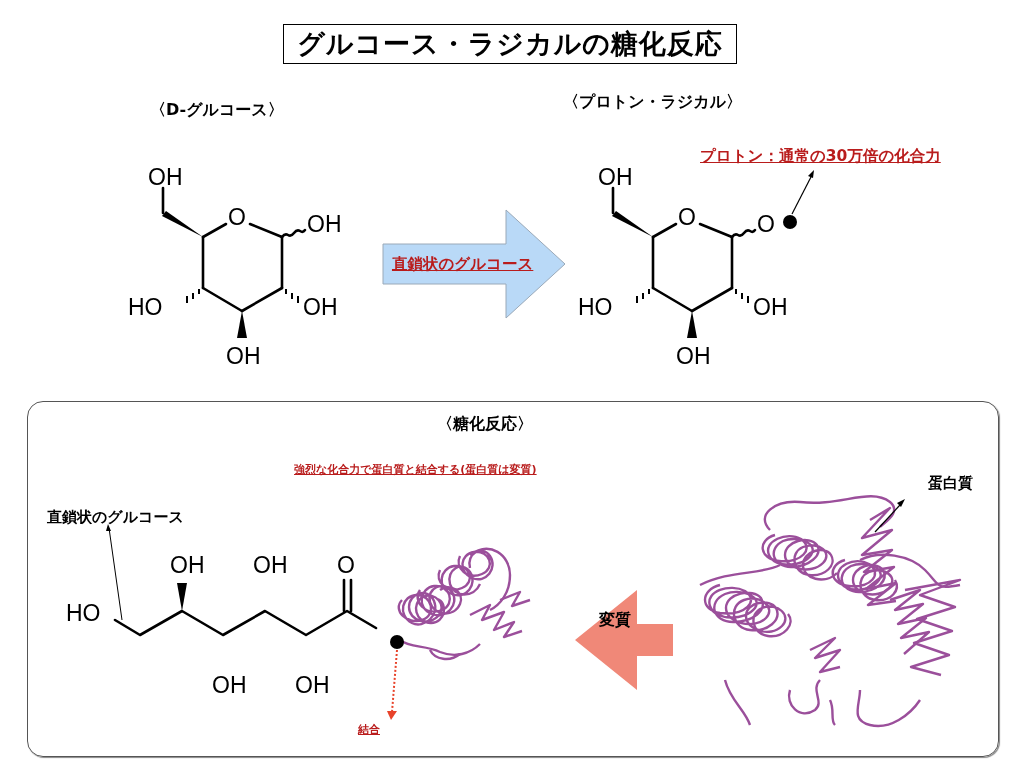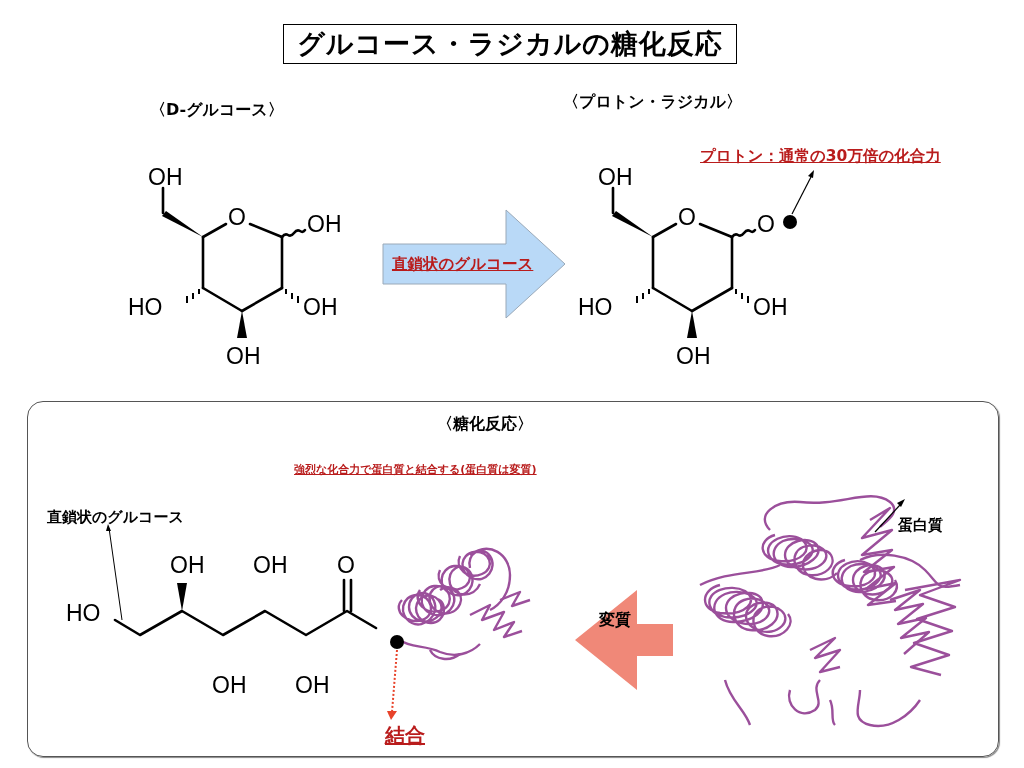--- a/index.html
+++ b/index.html
@@ -97,22 +97,22 @@
   </g>
   <circle cx="790" cy="222" r="7" fill="#000"></circle>
   <line x1="792" y1="214" x2="812" y2="175" stroke="#000" stroke-width="1.2"></line>
   <polygon points="814,170 808,176 813,178" fill="#000"></polygon>
 </svg>
 
 <div class="abs panel"></div>
 <div class="abs heading" style="left:437px; top:414px;">〈糖化反応〉</div>
 <div class="abs red" style="left:294px; top:462px; font-size:11px;">強烈な化合力で蛋白質と結合する(蛋白質は変質)</div>
 <div class="abs label" style="left:47px; top:508px;font-family:Liberation Mono, monospace;">直鎖状のグルコース</div>
-<div class="abs label" style="left:898px; top:474px;margin-top:42px;">蛋白質</div>
-<div class="abs red" style="left:385px; top:722px; font-size:20px;">結合</div>
+<div class="abs label" style="left:928px; top:474px;">蛋白質</div>
+<div class="abs red" style="left:358px; top:722px; font-size:11px;">結合</div>
 
 <svg width="1024" height="768">
   <g>
     <polyline class="bond" points="115,620 140,635 182,611 223,635 265,611 306,635 347,611 376,628"></polyline>
     <line class="bond" x1="344" y1="611" x2="344" y2="580"></line>
     <line class="bond" x1="351" y1="611" x2="351" y2="580"></line>
     <polygon points="182,611 177,583 187,583" fill="#000"></polygon>
   </g>
   <text class="chem" x="66" y="621">HO</text>
   <text class="chem" x="170" y="573">OH</text>

